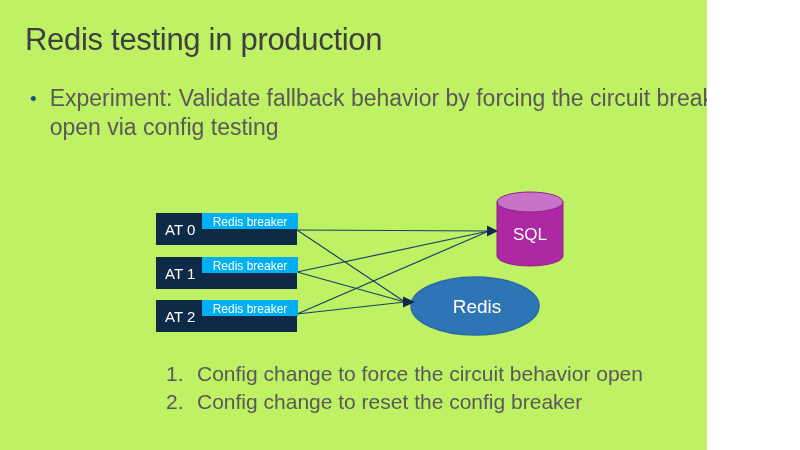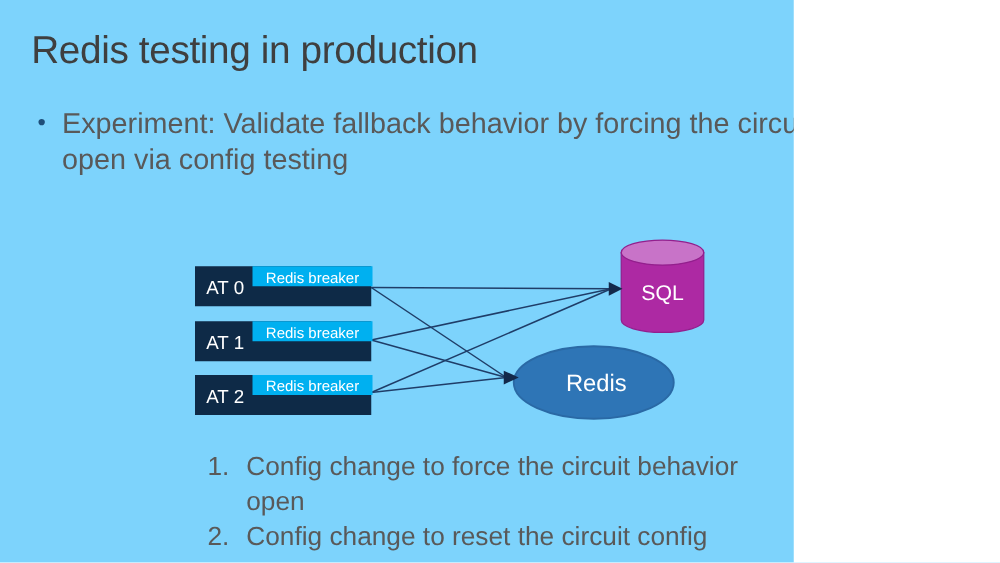--- a/index.html
+++ b/index.html
@@ -1,17 +1,17 @@
 <!DOCTYPE html>
 <html><head>
 <meta charset="utf-8">
 <style>
   html,body{margin:0;padding:0;background:#ffffff;}
   .slide{
-    position:relative;width:635px;height:450px;background:#7dd3fc;
+    position:relative;width:707px;height:450px;background:#bef264;
     font-family:"Liberation Sans",sans-serif;overflow:hidden;
   }
   .title{
     position:absolute;left:25px;top:22px;width:740px;
     font-size:31px;font-weight:300;color:#3f3f3f;letter-spacing:-0.3px;
   }
   .bullet{
     position:absolute;left:30px;top:84px;width:748px;
     display:flex;gap:13px;
     font-size:23px;font-weight:300;color:#595959;line-height:1.26;
@@ -100,17 +100,17 @@
     </g>
   </svg>
 
   <div class="steps">
     <div class="step">
       <span class="num">1.</span>
       <span class="txt">Config change to force the circuit behavior open</span>
     </div>
     <div class="step">
       <span class="num">2.</span>
-      <span class="txt">Config change to reset the circuit config</span>
+      <span class="txt">Config change to reset the config breaker</span>
     </div>
   </div>
 
 </div>
 
 </body></html>

